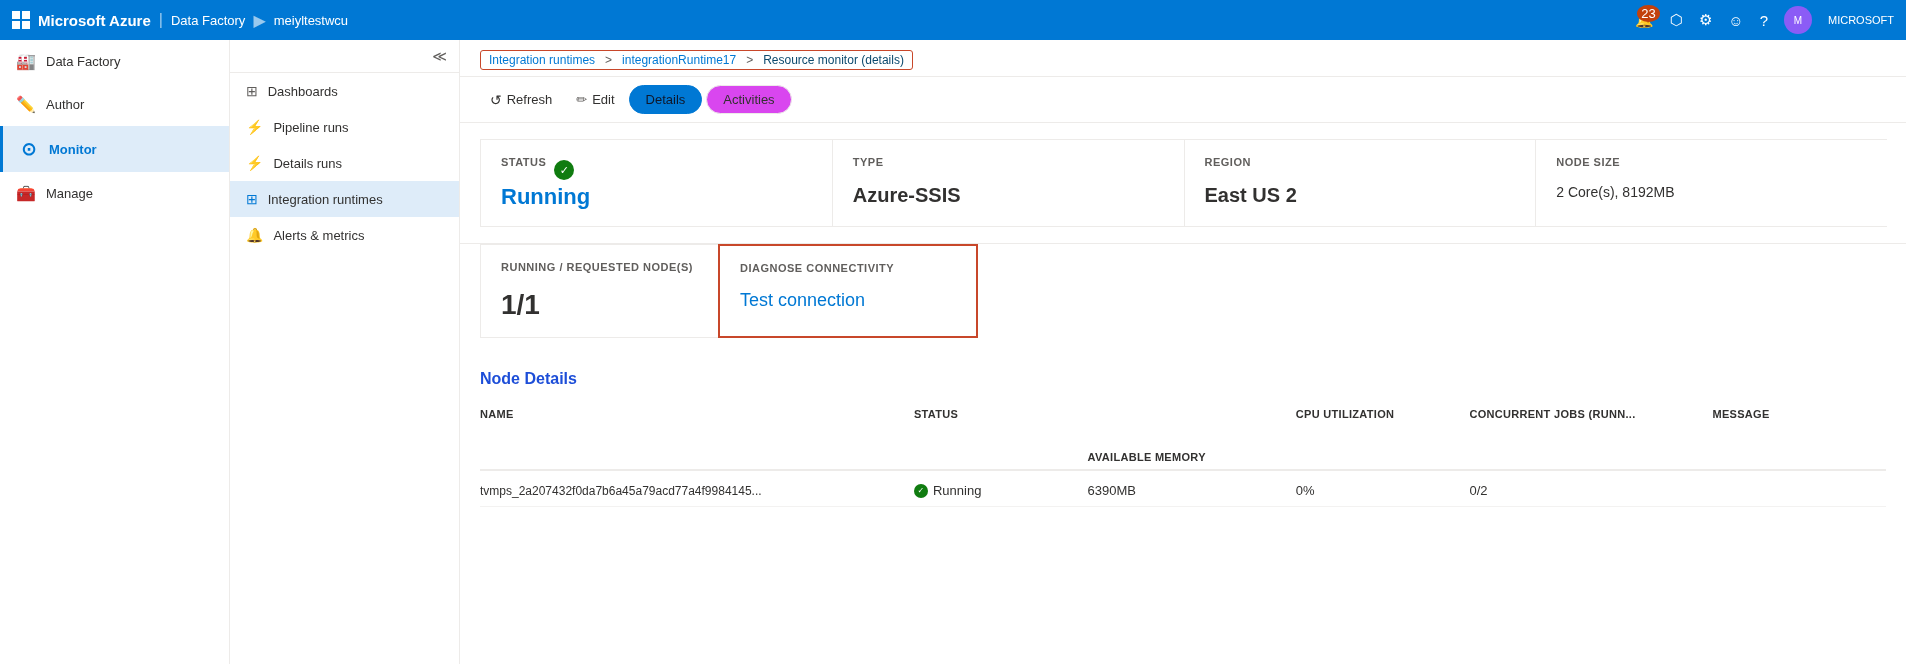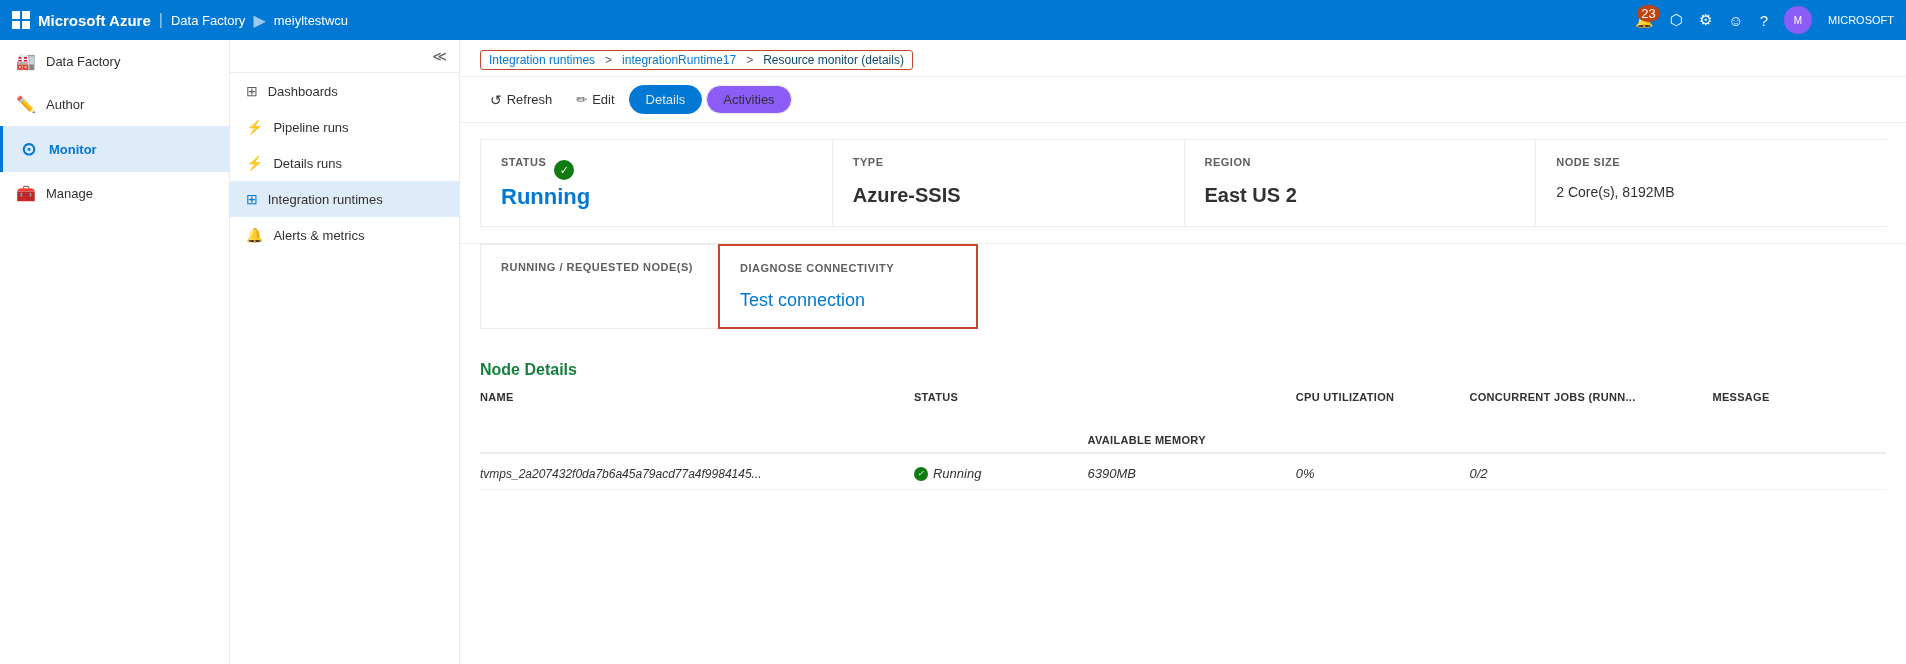--- a/index.html
+++ b/index.html
@@ -209,25 +209,25 @@
     }
     .toolbar-tab {
       padding: 6px 16px;
       border-radius: 20px;
       font-size: 13px;
       cursor: pointer;
       border: 1px solid #edebe9;
     }
     .toolbar-tab.active {
       background: #0078d4;
-      color: #e5e5e5;
+      color: #0f172a;
       border-color: #0078d4;
     }
     .toolbar-tab.inactive {
-      background: #8b5cf6;
+      background: #d946ef;
       color: #323130;
     }
 
     
     .panels-row {
       display: flex;
       gap: 0;
       padding: 16px 20px;
       border-bottom: 1px solid #edebe9;
     }
@@ -282,22 +282,22 @@
       font-size: 11px;
     }
 
     
     .node-details {
       padding: 16px 20px;
     }
     .node-details-title {
       font-size: 16px;
       font-weight: 600;
-      color: #15803d;
-      margin-bottom: 12px;
+      color: #1d4ed8;
+      margin-bottom: 20px;
     }
     .table-header-row {
       display: flex;
       border-bottom: 2px solid #edebe9;
       padding-bottom: 6px;
       margin-bottom: 4px;
     }
     .table-col {
       font-size: 11px;
       font-weight: 600;
@@ -313,21 +313,20 @@
     .table-col.message { flex: 1; }
     .table-data-row {
       display: flex;
       align-items: center;
       padding: 8px 0;
       border-bottom: 1px solid #f3f2f1;
     }
     .table-cell {
       font-size: 13px;
       color: #323130;
-      font-style: italic;
     }
     .table-cell.name { flex: 2.5; color: #323130; font-size: 12px; }
     .table-cell.status { flex: 1; display: flex; align-items: center; gap: 5px; }
     .table-cell.memory { flex: 1.2; }
     .table-cell.cpu { flex: 1; }
     .table-cell.jobs { flex: 1.4; }
     .table-cell.message { flex: 1; }
 
     .status-dot {
       width: 14px;
@@ -475,20 +474,21 @@
       <div class="detail-panel" style="border-right:none;">
         <div class="panel-label">NODE SIZE</div>
         <div style="font-size:14px; color:#323130; margin-top:4px;">2 Core(s), 8192MB</div>
       </div>
     </div>
 
     <div style="display:flex; gap:0; padding: 0 12px 16px 20px;">
 
       <div class="detail-panel" style="max-width:240px; border:1px solid #edebe9;">
         <div class="panel-label">RUNNING / REQUESTED NODE(S)</div>
+        <div style="font-size:28px; font-weight:600; color:#323130;">1/1</div>
       </div>
 
       <div class="detail-panel highlighted" style="max-width:260px; margin-left:-1px;">
         <div class="panel-label">DIAGNOSE CONNECTIVITY</div>
         <div class="panel-value link">Test connection</div>
       </div>
     </div>
 
     <div class="node-details">
       <div class="node-details-title">Node Details</div>

